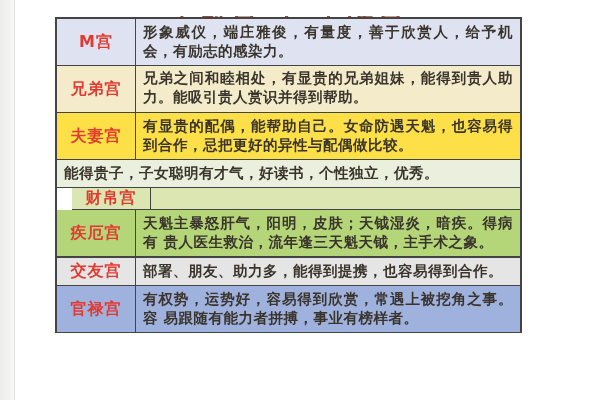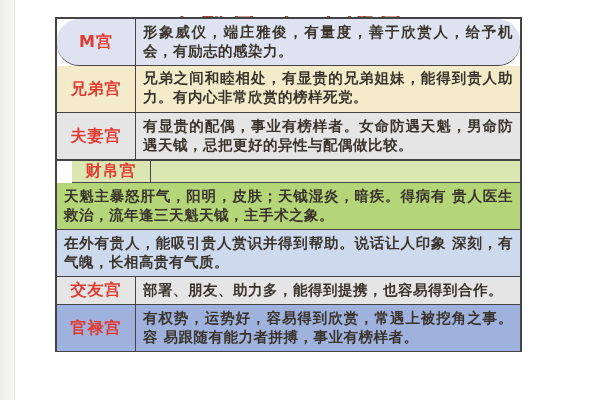--- a/index.html
+++ b/index.html
@@ -87,52 +87,53 @@
 
 <div id="stage">
   <div id="left-edge"></div>
 
   <div id="title-clip">
     <span class="title-text">天魁星 + 天钺星</span>
   </div>
 
   <div id="palace-table">
 
-  <div class="row" style="background: rgb(223, 227, 241); border-radius: 22px;">
+  <div class="row" style="background: rgb(223, 227, 241);">
         <div class="label-cell">M宫</div>
         <div class="desc-cell">
           <span>形象威仪，端庄雅俊，有量度，善于欣赏人，给予机会，有励志的感染力。</span>
         </div>
       </div>
       <div class="row" style="background: rgb(244, 235, 203); font-family: Liberation Mono, monospace;">
         <div class="label-cell">兄弟宫</div>
         <div class="desc-cell">
-          <span>兄弟之间和睦相处，有显贵的兄弟姐妹，能得到贵人助 力。有内心非常欣赏的榜样死党。</span>
+          <span>兄弟之间和睦相处，有显贵的兄弟姐妹，能得到贵人助 力。能吸引贵人赏识并得到帮助。</span>
         </div>
       </div>
-      <div class="row" style="background: #e5e5e5;">
+      <div class="row" style="background: #fde047;">
         <div class="label-cell">夫妻宫</div>
         <div class="desc-cell">
-          <span>有显贵的配偶，事业有榜样者。女命防遇天魁，男命防遇天钺，忌把更好的异性与配偶做比较。</span>
+          <span>有显贵的配偶，能帮助自己。女命防遇天魁，也容易得到合作，忌把更好的异性与配偶做比较。</span>
         </div>
       </div>
       <div class="row" style="background: rgb(234, 240, 221);">
+        <div class="desc-cell">
+          <span>能得贵子，子女聪明有才气，好读书，个性独立，优秀。</span>
+        </div>
       </div>
       <div class="row" style="background: rgb(219, 230, 178); margin-left: 15px;">
         <div class="label-cell">财帛宫</div>
       </div>
       <div class="row" style="background: rgb(180, 214, 121);">
+        <div class="label-cell">疾厄宫</div>
         <div class="desc-cell">
           <span>天魁主暴怒肝气，阳明，皮肤；天钺湿炎，暗疾。得病有 贵人医生救治，流年逢三天魁天钺，主手术之象。</span>
         </div>
       </div>
       <div class="row" style="background: rgb(205, 217, 237);">
-        <div class="desc-cell">
-          <span>在外有贵人，能吸引贵人赏识并得到帮助。说话让人印象 深刻，有气魄，长相高贵有气质。</span>
-        </div>
       </div>
       <div class="row" style="background: #e5e5e5;">
         <div class="label-cell">交友宫</div>
         <div class="desc-cell">
           <span>部署、朋友、助力多，能得到提携，也容易得到合作。</span>
         </div>
       </div>
       <div class="row" style="background: rgb(159, 177, 221);">
         <div class="label-cell">官禄宫</div>
         <div class="desc-cell">

